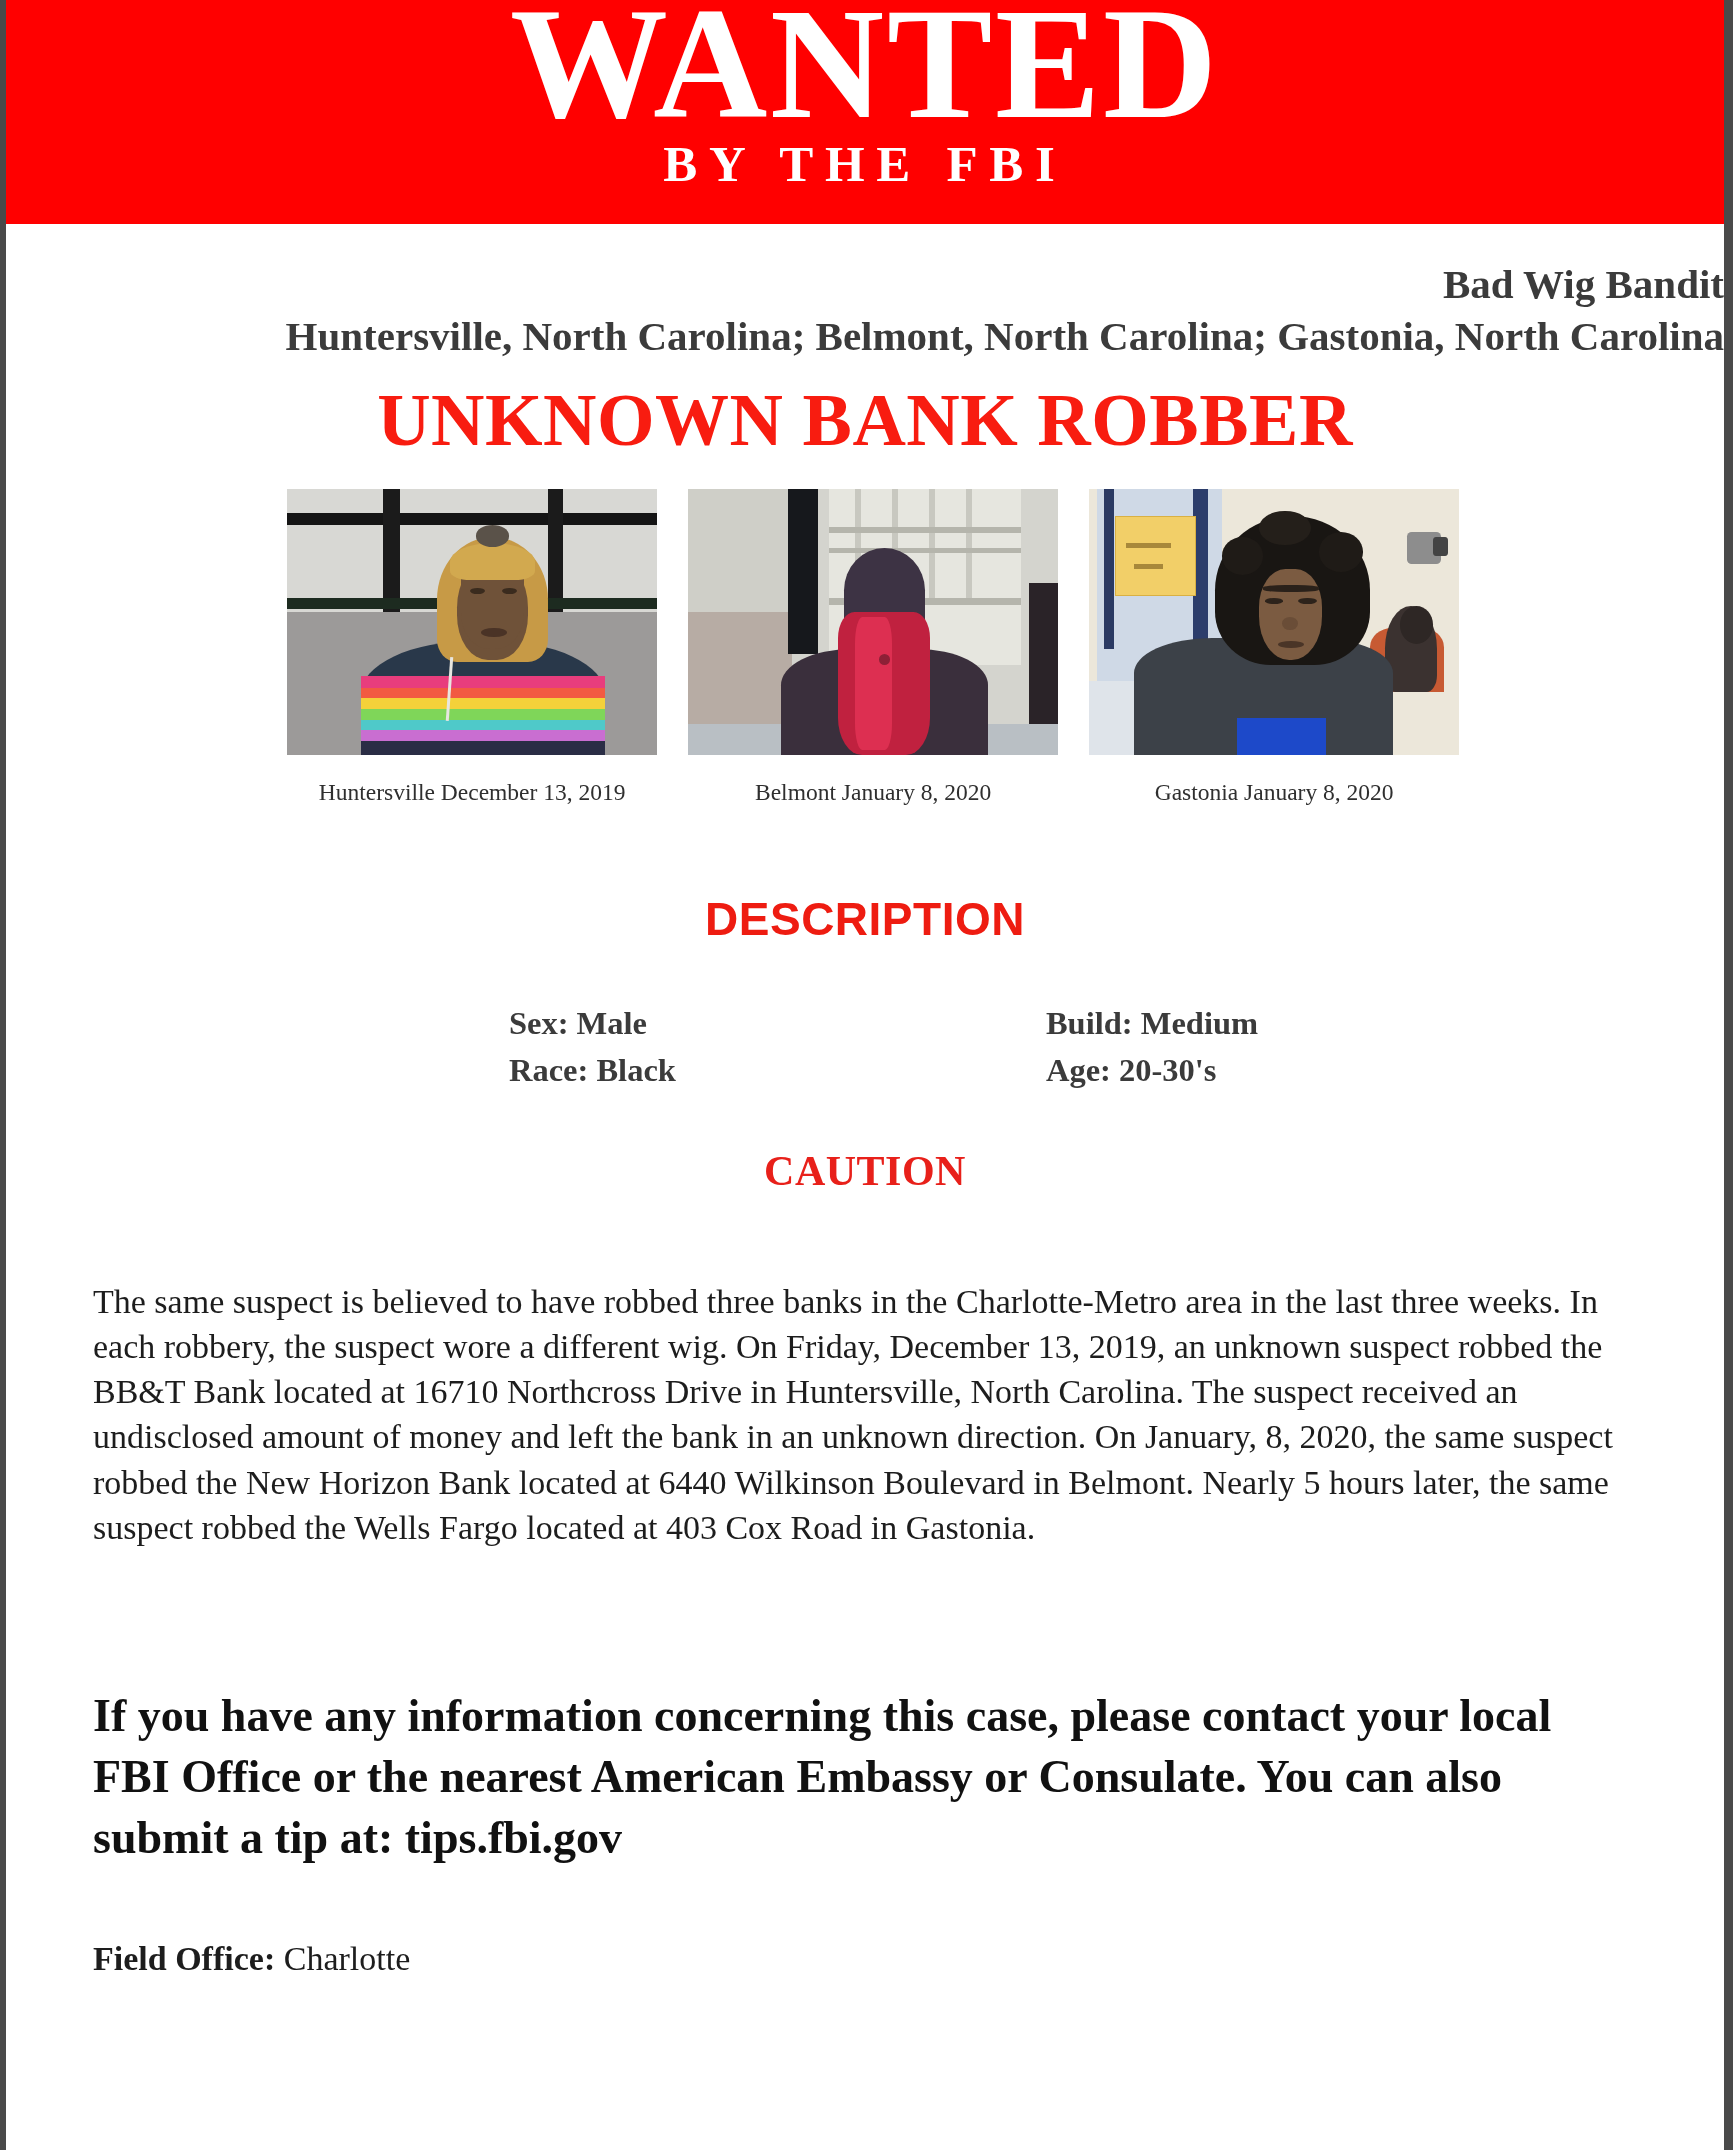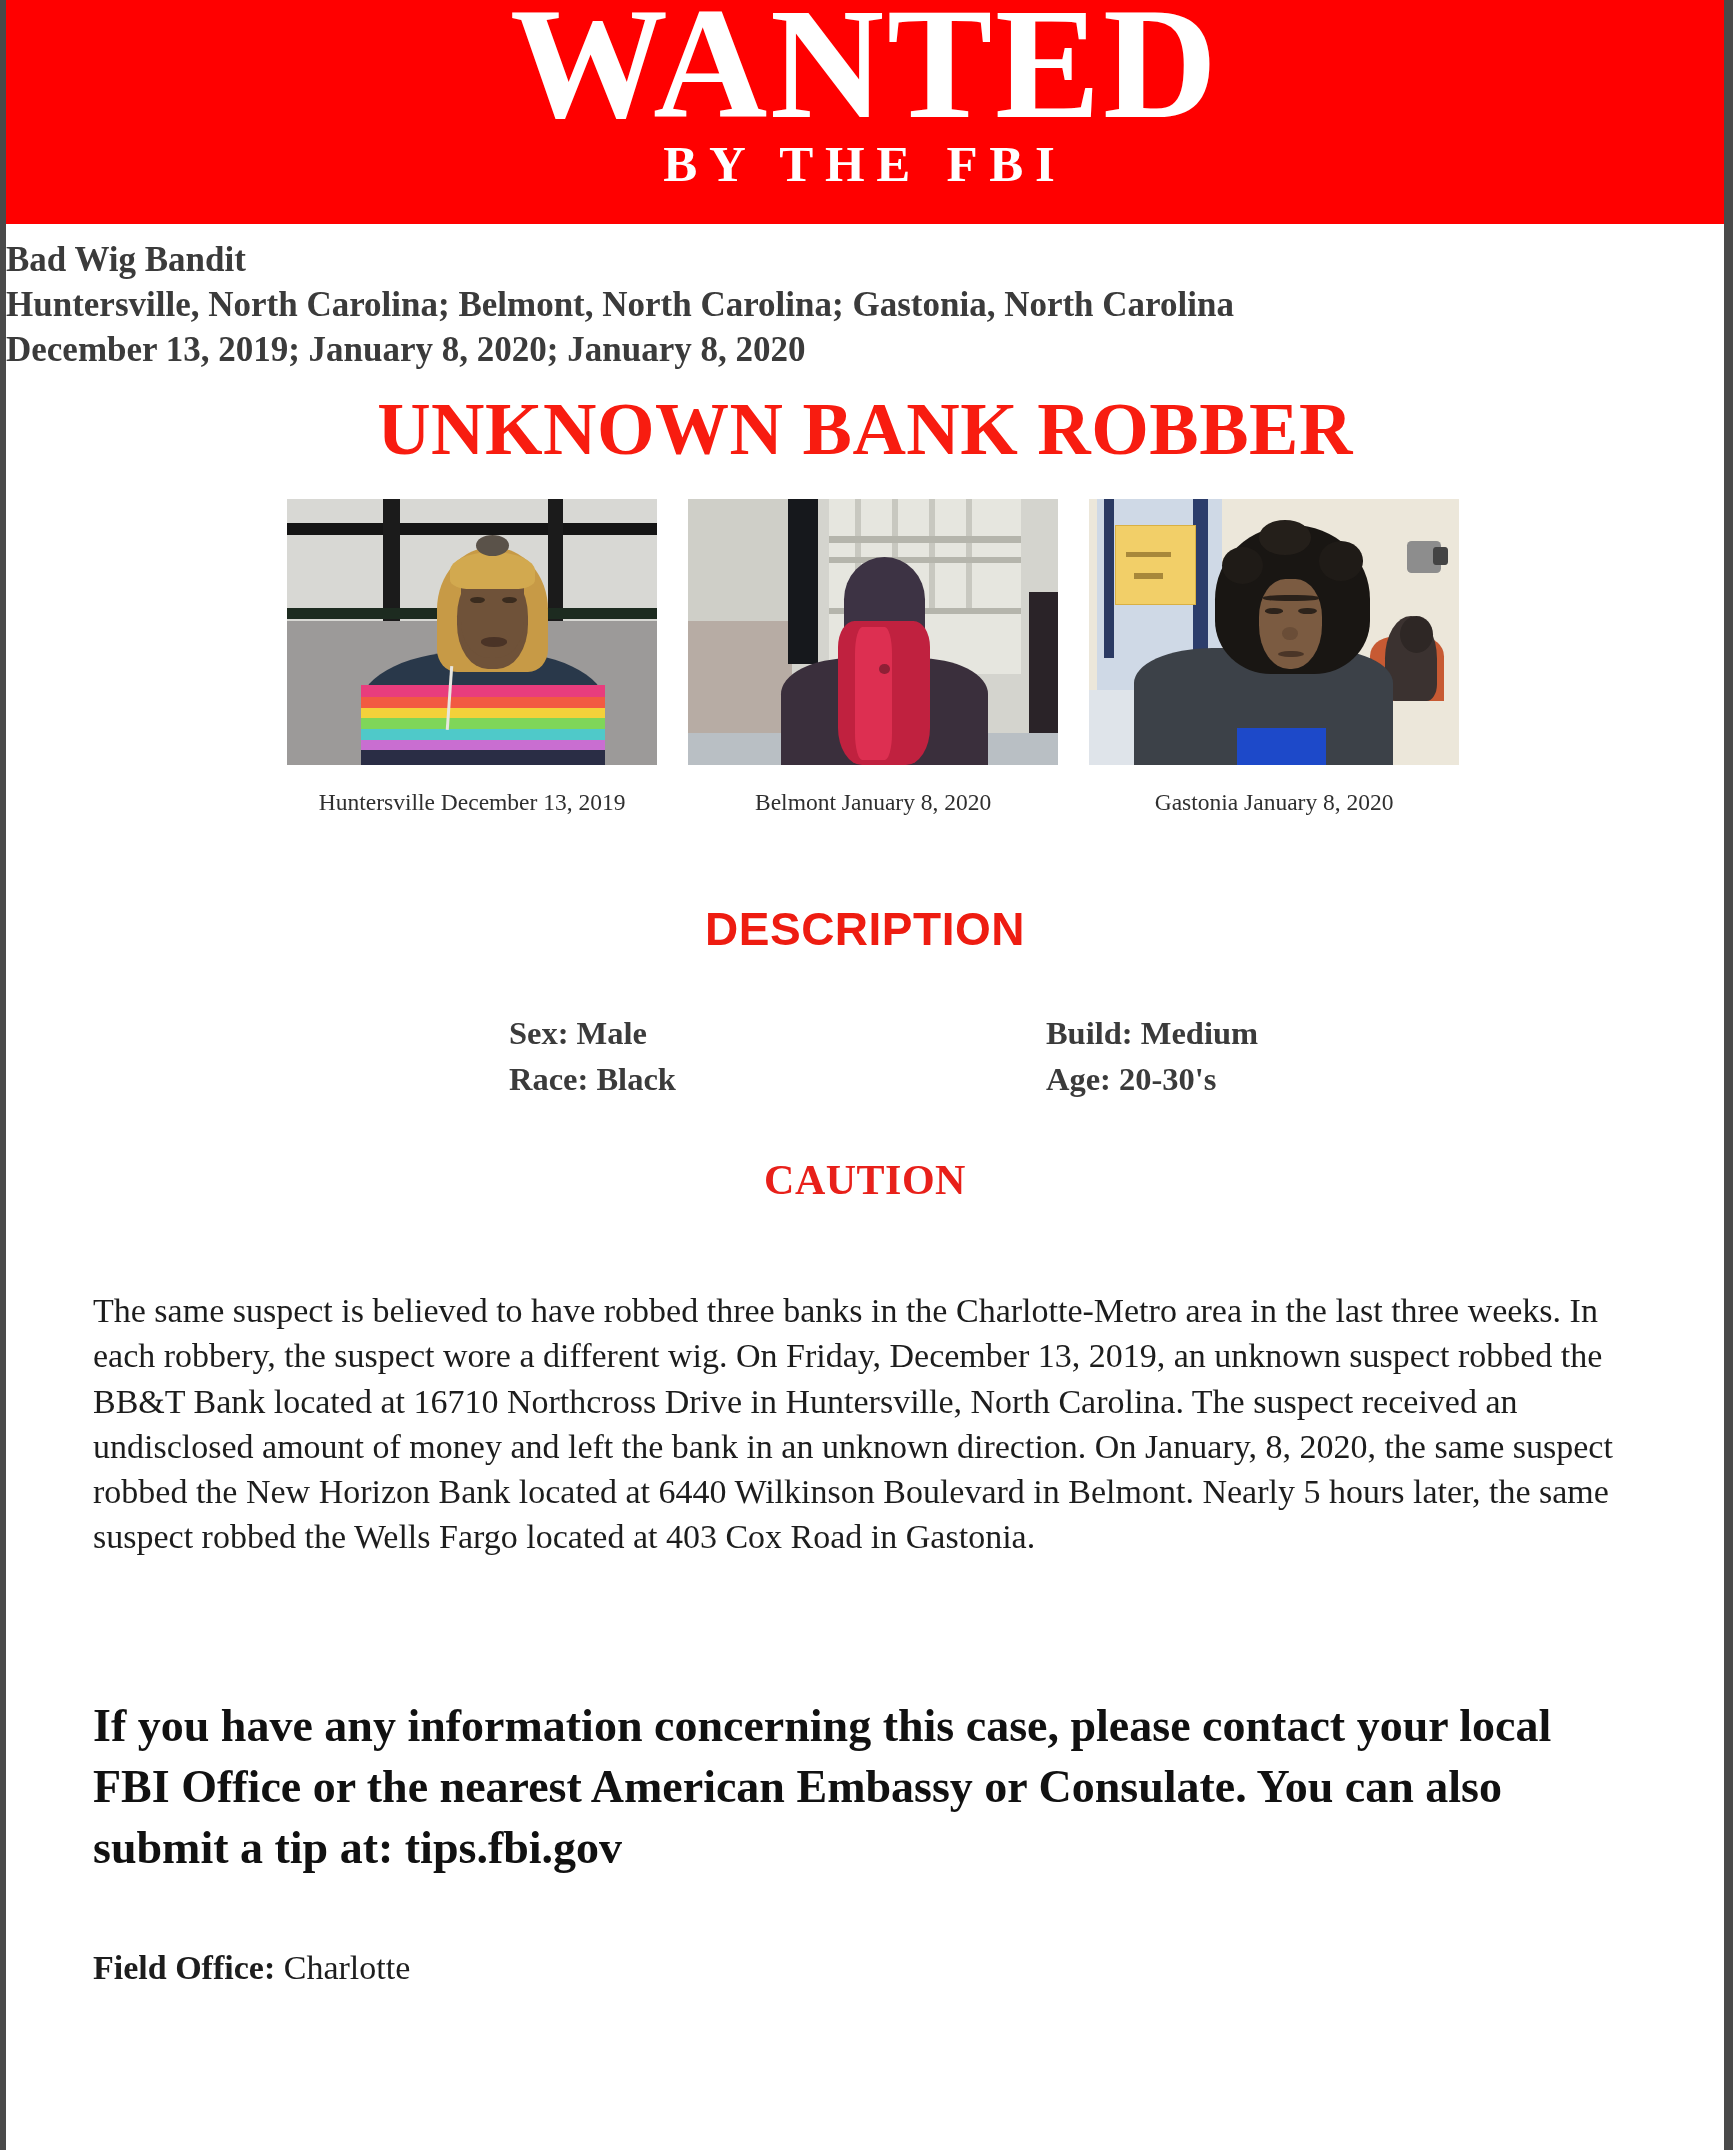--- a/index.html
+++ b/index.html
@@ -57,25 +57,25 @@
     font-family: "Liberation Serif", "DejaVu Serif", serif;
     font-weight: bold;
     font-size: 51px;
     letter-spacing: 11.7px;
     line-height: 1.0;
     white-space: nowrap;
   }
 
   
   .meta {
-    text-align: left;
-    margin-top: 14px;
+    text-align: right;
+    margin-top: 34px;
     color: #3b3b3b;
     font-weight: bold;
-    font-size: 35px;
+    font-size: 41px;
     line-height: 1.28;
   }
   .meta-line { white-space: nowrap; }
 
   .headline {
     text-align: center;
     color: #f81c10;
     font-weight: bold;
     font-size: 74px;
     line-height: 1.0;
@@ -301,21 +301,20 @@
 <div class="poster">
 
   <div class="banner">
     <div class="banner-wanted">WANTED</div>
     <div class="banner-sub">BY THE FBI</div>
   </div>
 
   <div class="meta">
     <div class="meta-line">Bad Wig Bandit</div>
     <div class="meta-line">Huntersville, North Carolina; Belmont, North Carolina; Gastonia, North Carolina</div>
-    <div class="meta-line">December 13, 2019; January 8, 2020; January 8, 2020</div>
   </div>
 
   <div class="headline">UNKNOWN BANK ROBBER</div>
 
   <div class="photo-row">
 
     <div class="photo-cell">
       <div class="photo-frame ph1">
         <div class="wall-top"></div>
           <div class="mullion-h1"></div>

